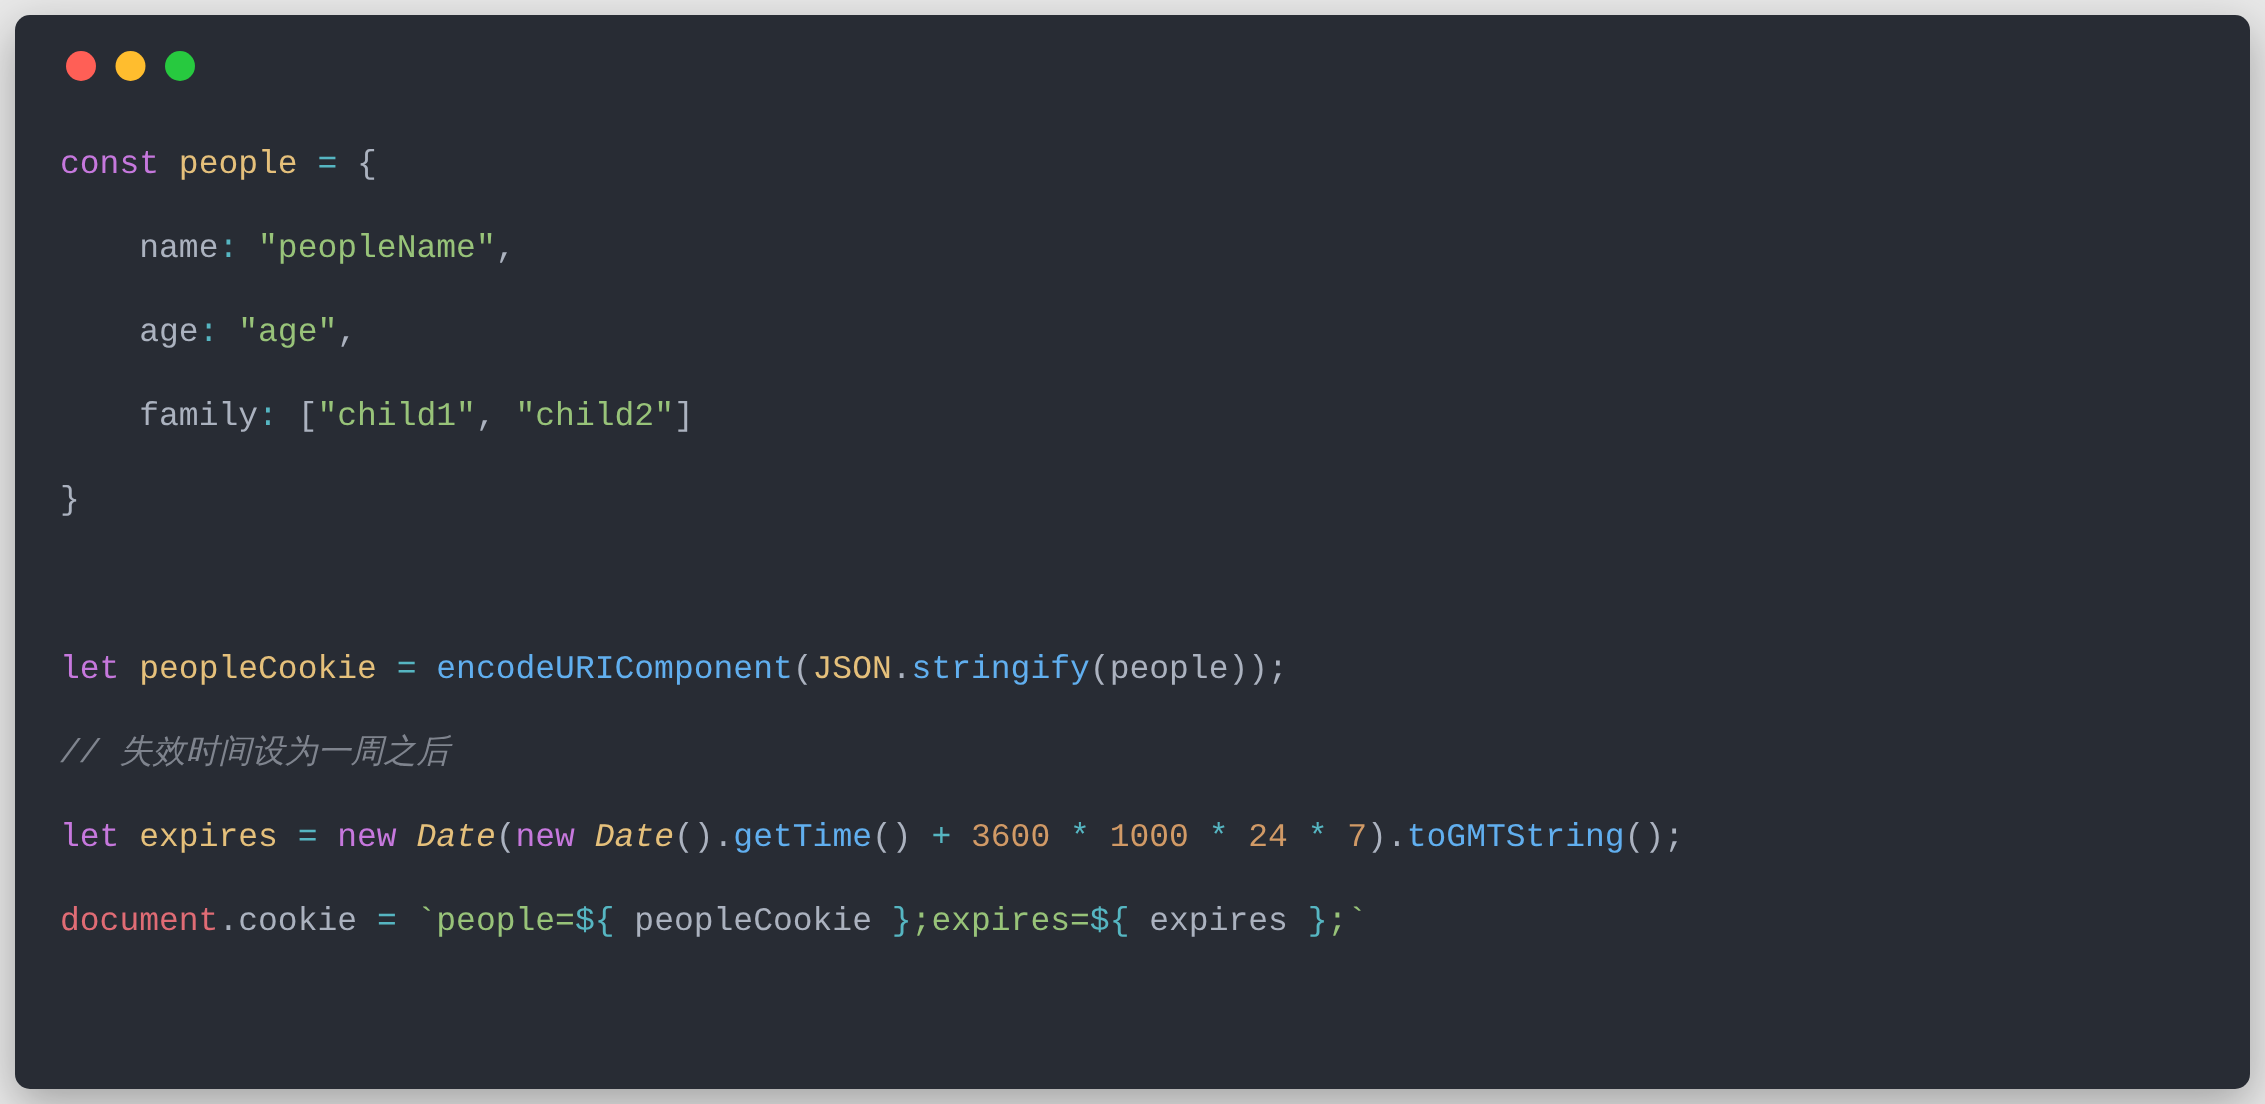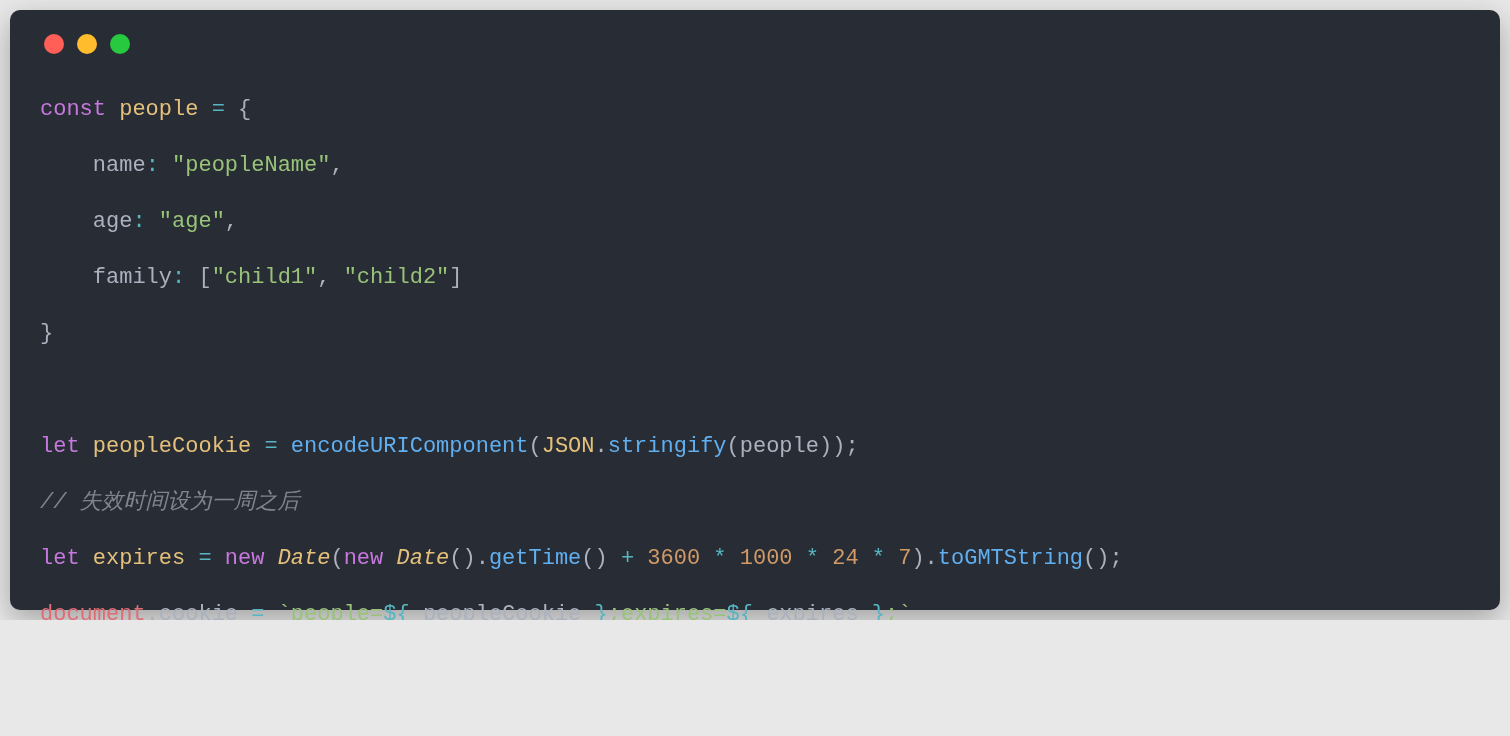--- a/index.html
+++ b/index.html
@@ -6,21 +6,21 @@
   body {
     background: #e8e8e8;
     padding: 10px;
     font-family: "SF Mono", Monaco, Menlo, Consolas, "Courier New", monospace;
   }
   .window {
     background: #282c34;
     border-radius: 10px;
     box-shadow: 0 10px 30px rgba(0,0,0,0.3);
     width: 100%;
-    height: 600px;
+    height: 716px;
     padding: 24px 30px 30px 30px;
   }
   .titlebar {
     display: flex;
     gap: 13px;
     margin-bottom: 28px;
     padding-left: 4px;
   }
   .dot {
     width: 20px;

